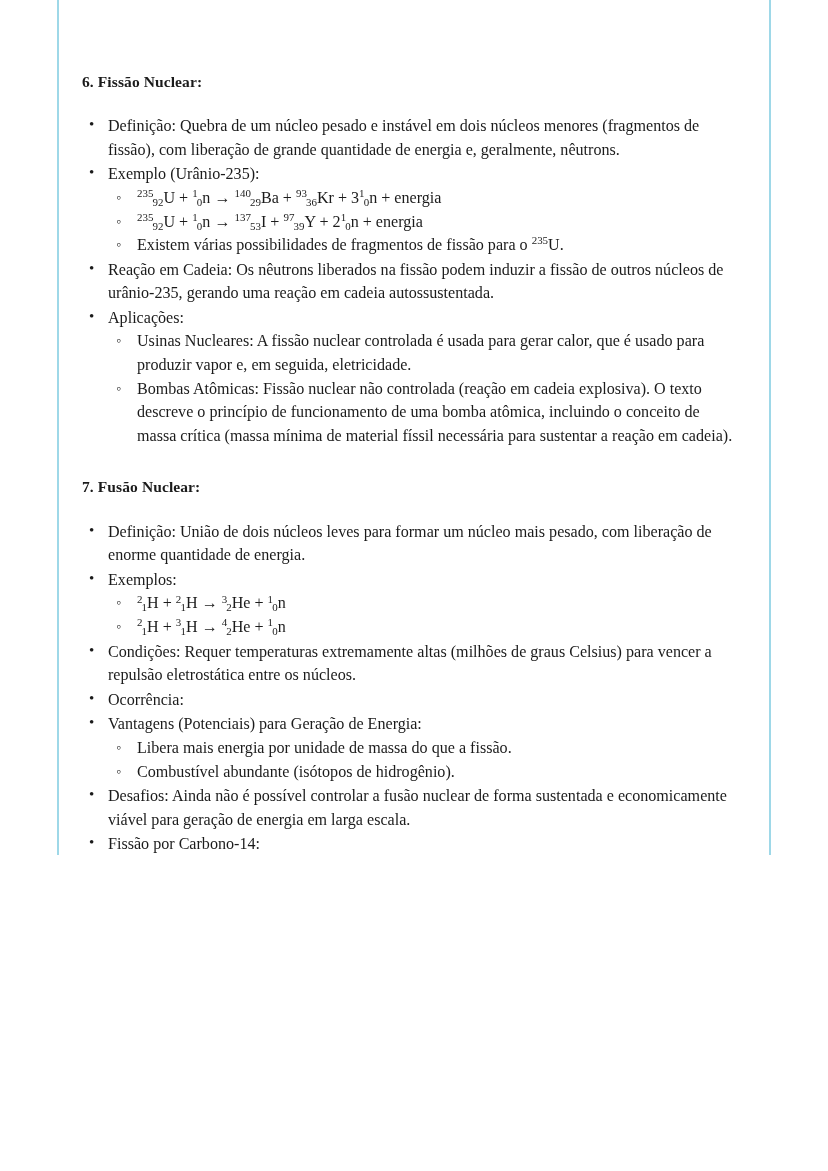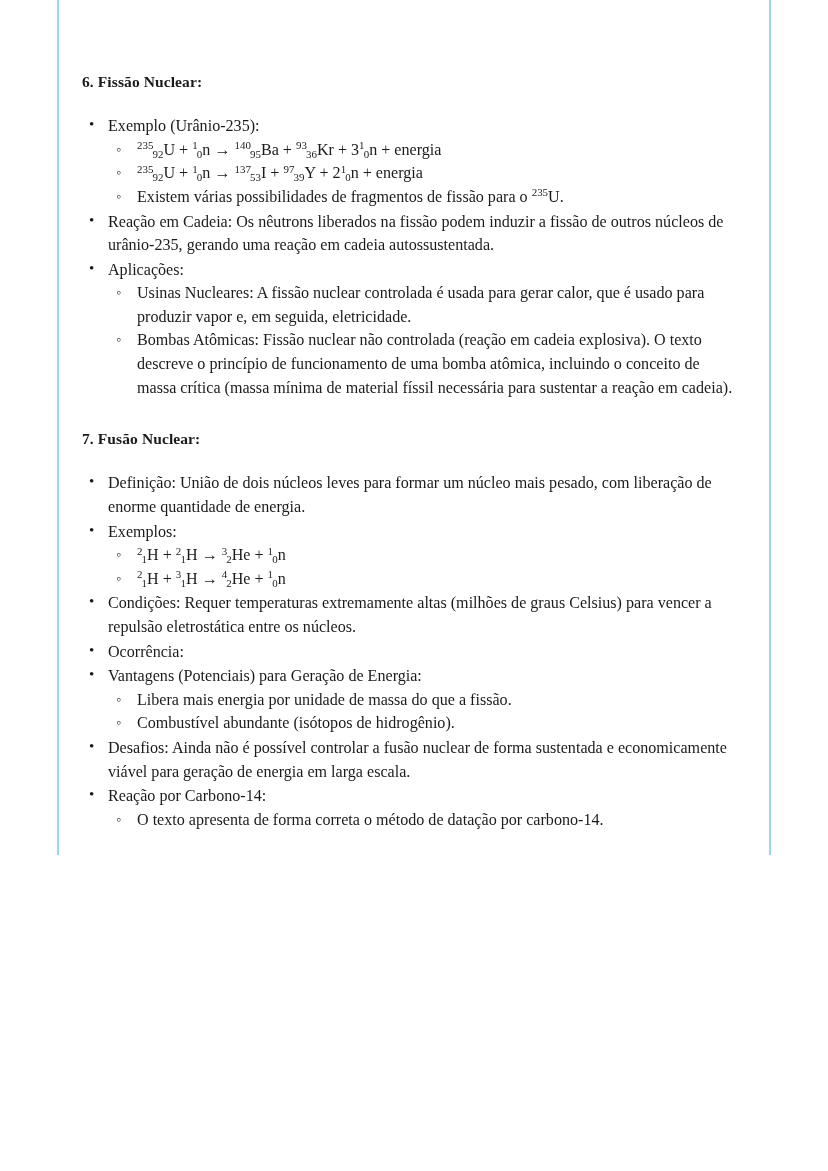--- a/index.html
+++ b/index.html
@@ -97,22 +97,23 @@
 
 <div class="page">
 
   <div class="rule rule-left"></div>
   <div class="rule rule-right"></div>
 
   <div class="content" id="content-root">
       <div class="section">
         <h2 class="section-heading">6. Fissão Nuclear:</h2>
         <ul class="lvl1 section-body">
+          <li><span>Definição: Quebra de um núcleo pesado e instável em dois núcleos menores (fragmentos de fissão), com liberação de grande quantidade de energia e, geralmente, nêutrons.</span></li>
           <li><span>Exemplo (Urânio-235):</span><ul class="lvl2">
-              <li><span class="eq"><sup>235</sup><sub>92</sub>U + <sup>1</sup><sub>0</sub>n → <sup>140</sup><sub>95</sub>Ba + <sup>93</sup><sub>36</sub>Kr + 3<sup>1</sup><sub>0</sub>n + energia</span></li>
+              <li><span class="eq"><sup>235</sup><sub>92</sub>U + <sup>1</sup><sub>0</sub>n → <sup>140</sup><sub>29</sub>Ba + <sup>93</sup><sub>36</sub>Kr + 3<sup>1</sup><sub>0</sub>n + energia</span></li>
               <li><span class="eq"><sup>235</sup><sub>92</sub>U + <sup>1</sup><sub>0</sub>n → <sup>137</sup><sub>53</sub>I + <sup>97</sup><sub>39</sub>Y + 2<sup>1</sup><sub>0</sub>n + energia</span></li>
               <li><span>Existem várias possibilidades de fragmentos de fissão para o </span><span class="eq nowrap"><sup>235</sup><span>U.</span></span></li>
             </ul></li>
           <li><span>Reação em Cadeia: Os nêutrons liberados na fissão podem induzir a fissão de outros núcleos de urânio-235, gerando uma reação em cadeia autossustentada.</span></li>
           <li><span>Aplicações:</span><ul class="lvl2">
               <li><span>Usinas Nucleares: A fissão nuclear controlada é usada para gerar calor, que é usado para produzir vapor e, em seguida, eletricidade.</span></li>
               <li><span>Bombas Atômicas: Fissão nuclear não controlada (reação em cadeia explosiva). O texto descreve o princípio de funcionamento de uma bomba atômica, incluindo o conceito de massa crítica (massa mínima de material físsil necessária para sustentar a reação em cadeia).</span></li>
             </ul></li>
         </ul>
       </div>
@@ -124,20 +125,20 @@
               <li><span class="eq"><sup>2</sup><sub>1</sub>H + <sup>2</sup><sub>1</sub>H → <sup>3</sup><sub>2</sub>He + <sup>1</sup><sub>0</sub>n</span></li>
               <li><span class="eq"><sup>2</sup><sub>1</sub>H + <sup>3</sup><sub>1</sub>H → <sup>4</sup><sub>2</sub>He + <sup>1</sup><sub>0</sub>n</span></li>
             </ul></li>
           <li><span>Condições: Requer temperaturas extremamente altas (milhões de graus Celsius) para vencer a repulsão eletrostática entre os núcleos.</span></li>
           <li><span>Ocorrência:</span></li>
           <li><span>Vantagens (Potenciais) para Geração de Energia:</span><ul class="lvl2">
               <li><span>Libera mais energia por unidade de massa do que a fissão.</span></li>
               <li><span>Combustível abundante (isótopos de hidrogênio).</span></li>
             </ul></li>
           <li><span>Desafios: Ainda não é possível controlar a fusão nuclear de forma sustentada e economicamente viável para geração de energia em larga escala.</span></li>
-          <li><span>Reação por Carbono-14:</span><ul class="lvl2">
+          <li><span>Fissão por Carbono-14:</span><ul class="lvl2">
               <li><span>O texto apresenta de forma correta o método de datação por carbono-14.</span></li>
             </ul></li>
         </ul>
       </div>
     </div>
 
 </div>
 
 </body></html>

